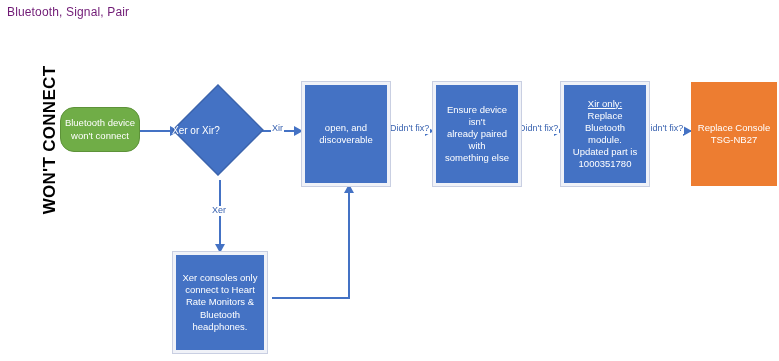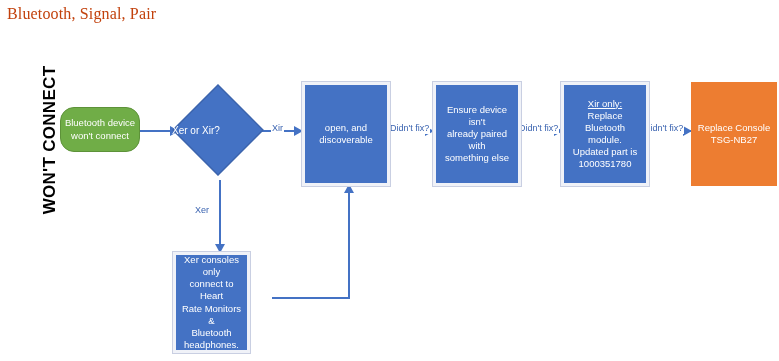--- a/index.html
+++ b/index.html
@@ -16,25 +16,24 @@
     height: 361px;
     background: #ffffff;
     overflow: hidden;
   }
 
   
   .page-title {
     position: absolute;
     left: 7px;
     top: 5px;
-    font-size: 16px;
-    color: #c2410c;
+    font-size: 12px;
+    color: #701a75;
     letter-spacing: 0.15px;
     white-space: nowrap;
-    font-family: Liberation Serif, serif;
   }
 
   
   .section-label {
     position: absolute;
     left: -45px;
     top: 130px;
     width: 190px;
     text-align: center;
     transform: rotate(-90deg);
@@ -147,21 +146,21 @@
 
   <div class="conn conn-h" style="left:138px; top:130px; width:34px;"></div>
   <div class="arrow arrow-right" style="left:170px; top:126px;"></div>
 
   <div class="conn conn-h" style="left:262px; top:130px; width:44px;"></div>
   <div class="arrow arrow-right" style="left:294px; top:126px;"></div>
   <div class="edge-label" style="left:271px; top:124px;">Xir</div>
 
   <div class="conn conn-v" style="left:219px; top:180px; height:72px;"></div>
   <div class="arrow arrow-down" style="left:215px; top:244px;"></div>
-  <div class="edge-label" style="left:194px; top:206px;">Xer</div>
+  <div class="edge-label" style="left:211px; top:206px;">Xer</div>
 
   <div class="conn conn-h" style="left:272px; top:297px; width:78px;"></div>
   <div class="conn conn-v" style="left:348px; top:192px; height:106px;"></div>
   <div class="arrow arrow-up" style="left:344px; top:184px;"></div>
 
   <div class="conn conn-h" style="left:390px; top:130px; width:46px;"></div>
   <div class="arrow arrow-right" style="left:425px; top:126px;"></div>
   <div class="edge-label" style="left:389px; top:124px;">Didn't fix?</div>
 
   <div class="conn conn-h" style="left:519px; top:130px; width:46px;"></div>
@@ -201,21 +200,21 @@
     <span class="node-line">module.</span>
     <span class="node-line">Updated part is</span>
     <span class="node-line">1000351780</span>
   </div>
 
   <div class="node node-terminal" style="left:691px; top:82px; width:86px; height:104px; flex-direction:column;">
     <span class="node-line">Replace Console</span>
     <span class="node-line">TSG-NB27</span>
   </div>
 
-  <div class="node node-process" style="left:173px; top:252px; width:77px; height:101px; flex-direction:column;">
+  <div class="node node-process" style="left:173px; top:252px; width:94px; height:101px; flex-direction:column;">
     <span class="node-line">Xer consoles only</span>
     <span class="node-line">connect to Heart</span>
     <span class="node-line">Rate Monitors &amp;</span>
     <span class="node-line">Bluetooth</span>
     <span class="node-line">headphones.</span>
   </div>
 
 </div>
 
 </body></html>

